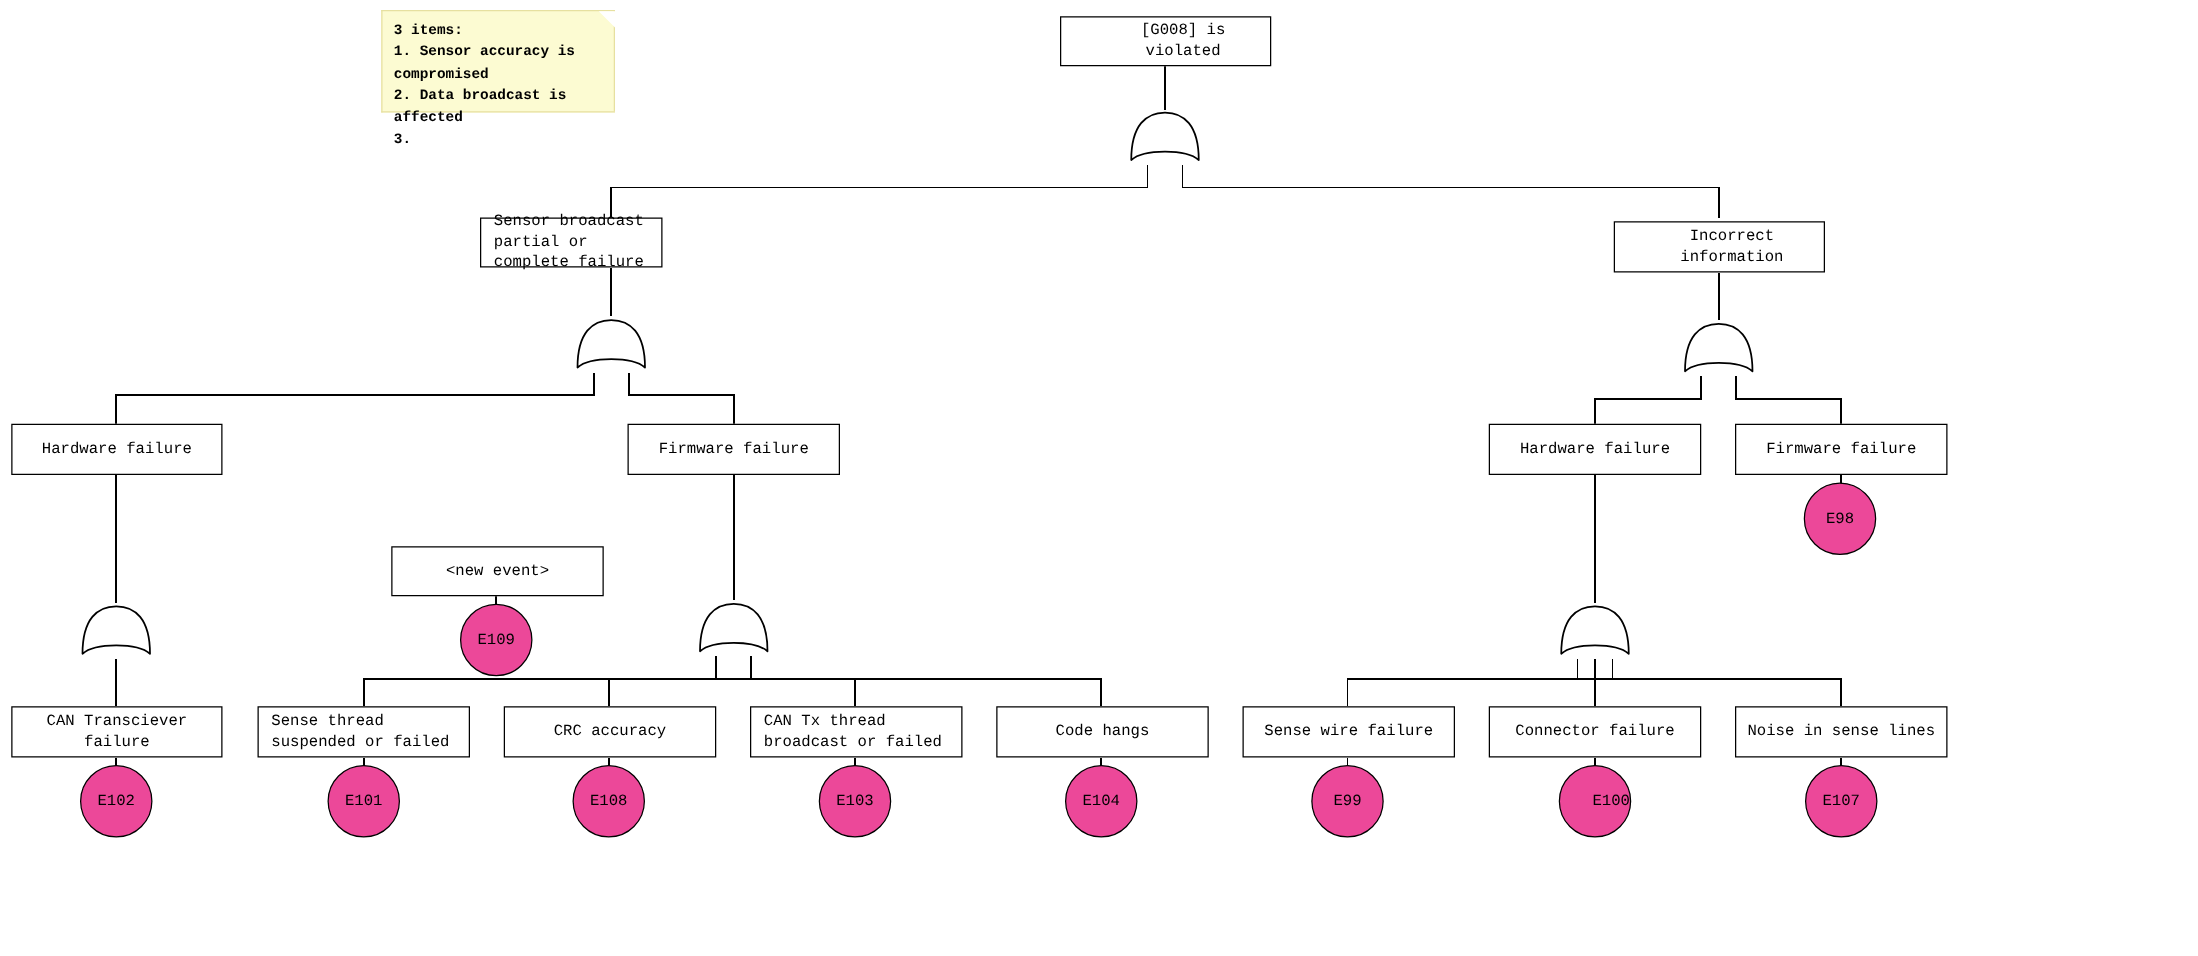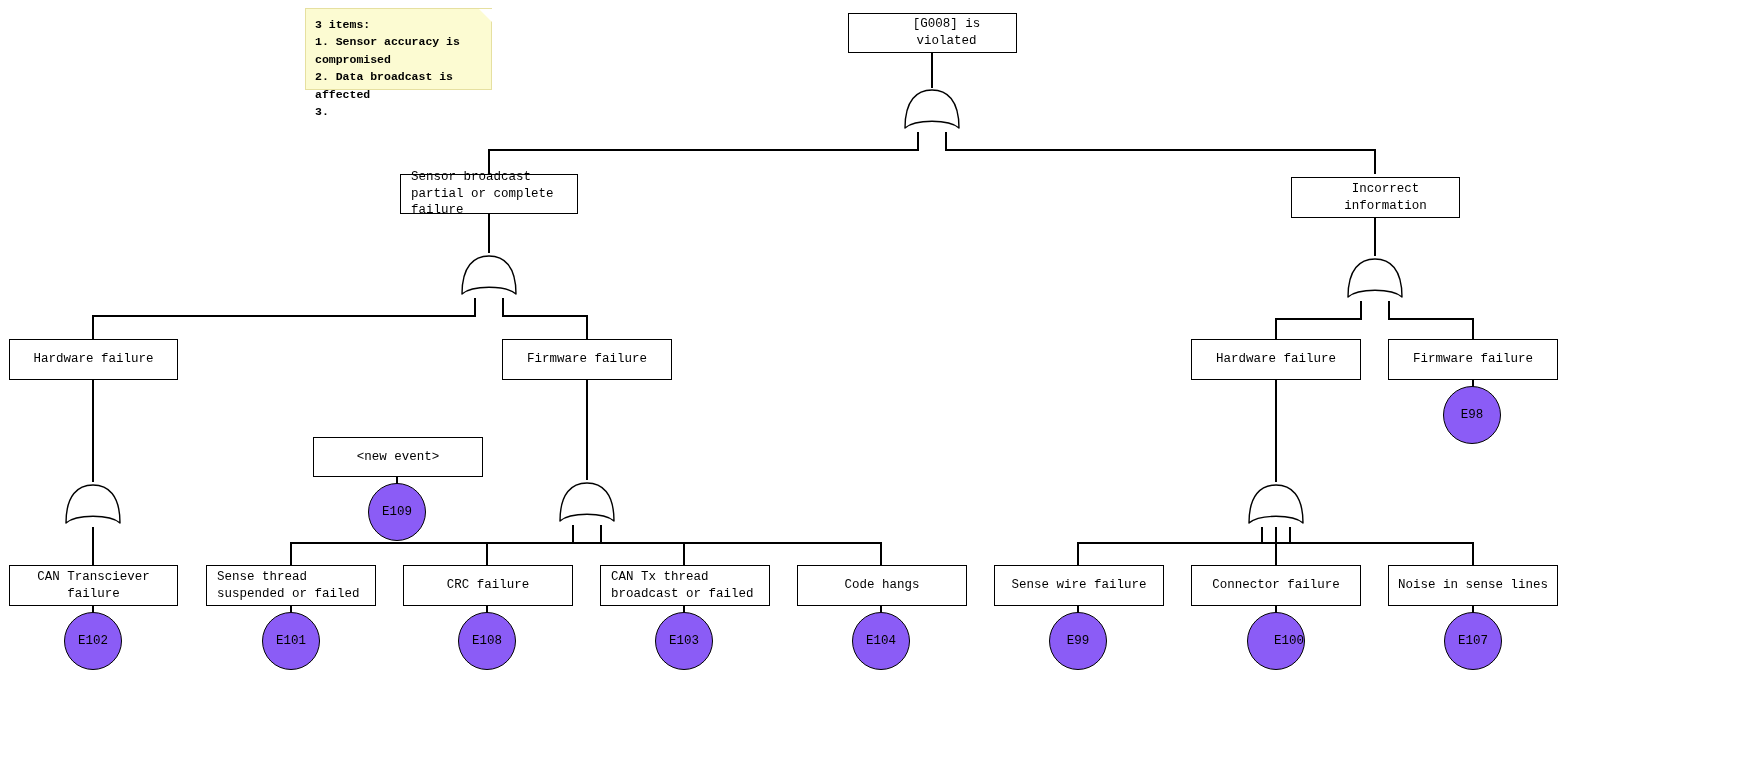--- a/index.html
+++ b/index.html
@@ -46,21 +46,21 @@
     position: absolute;
     z-index: 2;
   }
   .gate svg { display: block; overflow: visible; }
 
   .evt-circle {
     position: absolute;
     box-sizing: border-box;
     border: 1.4px solid #000000;
     border-radius: 50%;
-    background: #8b5cf6;
+    background: #ec4899;
     display: flex;
     align-items: center;
     justify-content: center;
     font-size: 12.5px;
     color: #000000;
     z-index: 3;
   }
 
   .note {
     position: absolute;
@@ -158,21 +158,21 @@
   <div class="node center" style="left:848px; top:13px; width:169px; height:40px;padding-left:28px;">
     <span class="label">[G008] is violated</span>
   </div>
 
   <div class="gate" style="left:901px; top:88px; width:62px; height:44px;">
     <svg width="62" height="44" viewBox="0 0 62 44">
       <path d="M4,40 C4,12 16,2 31,2 C46,2 58,12 58,40 C48,31 14,31 4,40 Z" fill="#ffffff" stroke="#000000" stroke-width="1.4" stroke-linejoin="round"></path>
     </svg>
   </div>
 
-  <div class="node left" style="left:400px; top:174px; width:178px; height:40px;">
+  <div class="node left" style="left:384px; top:174px; width:146px; height:40px;">
     <span class="label">Sensor broadcast partial or complete failure</span>
   </div>
 
   <div class="gate" style="left:458px; top:253px; width:62px; height:45px;">
     <svg width="62" height="45" viewBox="0 0 62 45">
       <path d="M4,41 C4,13 16,3 31,3 C46,3 58,13 58,41 C48,32 14,32 4,41 Z" fill="#ffffff" stroke="#000000" stroke-width="1.4" stroke-linejoin="round"></path>
     </svg>
   </div>
 
   <div class="node center" style="left:1291px; top:177px; width:169px; height:41px;padding-left:20px;">
@@ -233,21 +233,21 @@
 
   <div class="node left" style="left:206px; top:565px; width:170px; height:41px;">
     <span class="label">Sense thread suspended or failed</span>
   </div>
 
   <div class="node center" style="left:9px; top:565px; width:169px; height:41px;">
     <span class="label">CAN Transciever failure</span>
   </div>
 
   <div class="node center" style="left:403px; top:565px; width:170px; height:41px;">
-    <span class="label">CRC failure</span>
+    <span class="label">CRC accuracy</span>
   </div>
 
   <div class="node left" style="left:600px; top:565px; width:170px; height:41px;">
     <span class="label">CAN Tx thread broadcast or failed</span>
   </div>
 
   <div class="node center" style="left:797px; top:565px; width:170px; height:41px;">
     <span class="label">Code hangs</span>
   </div>
 

